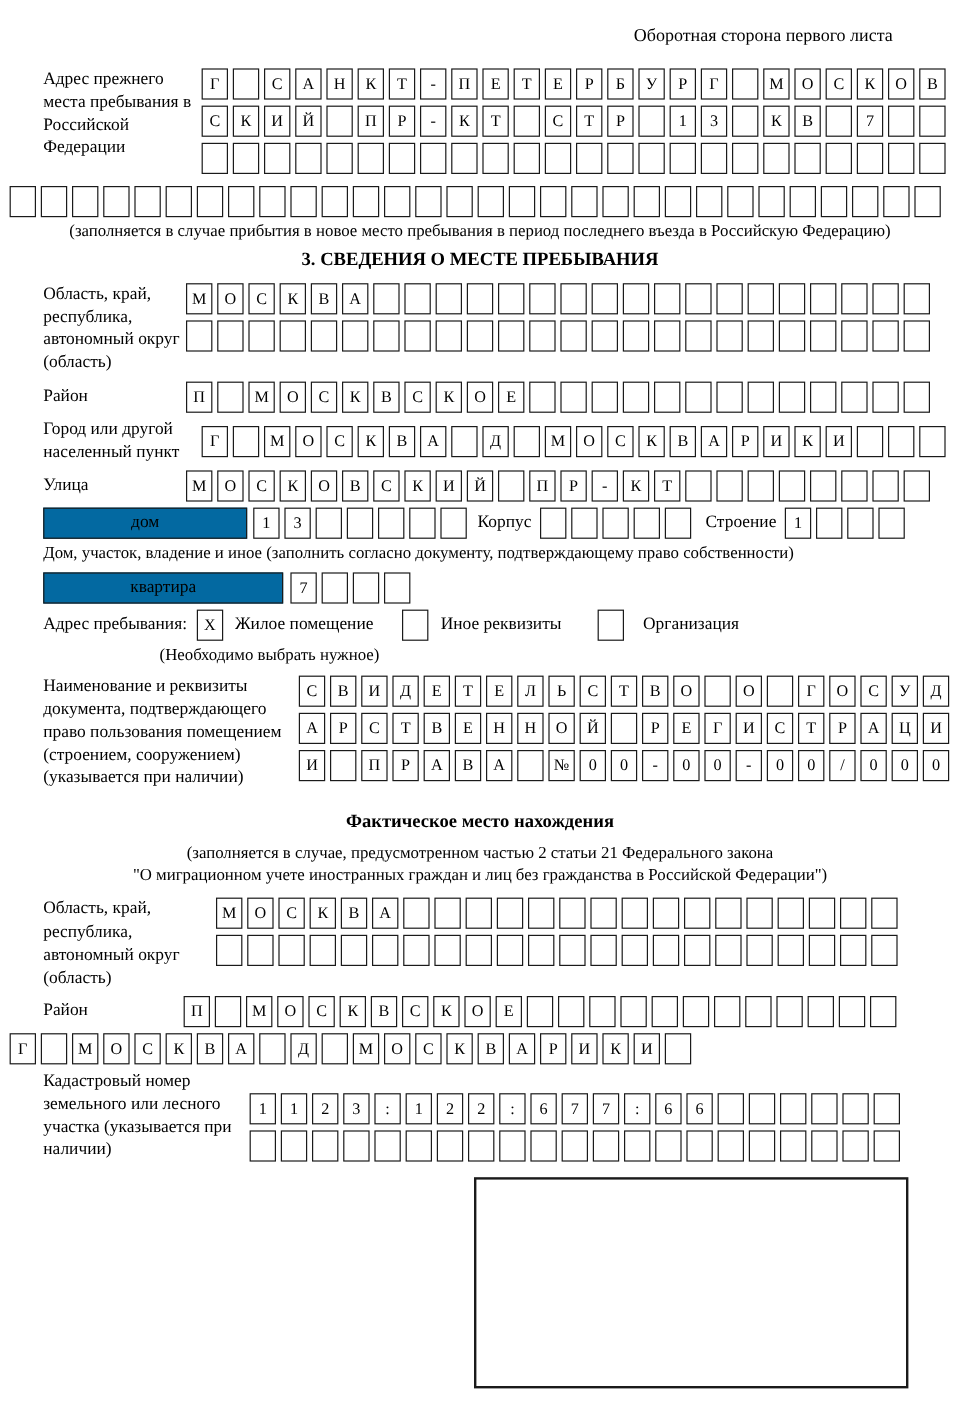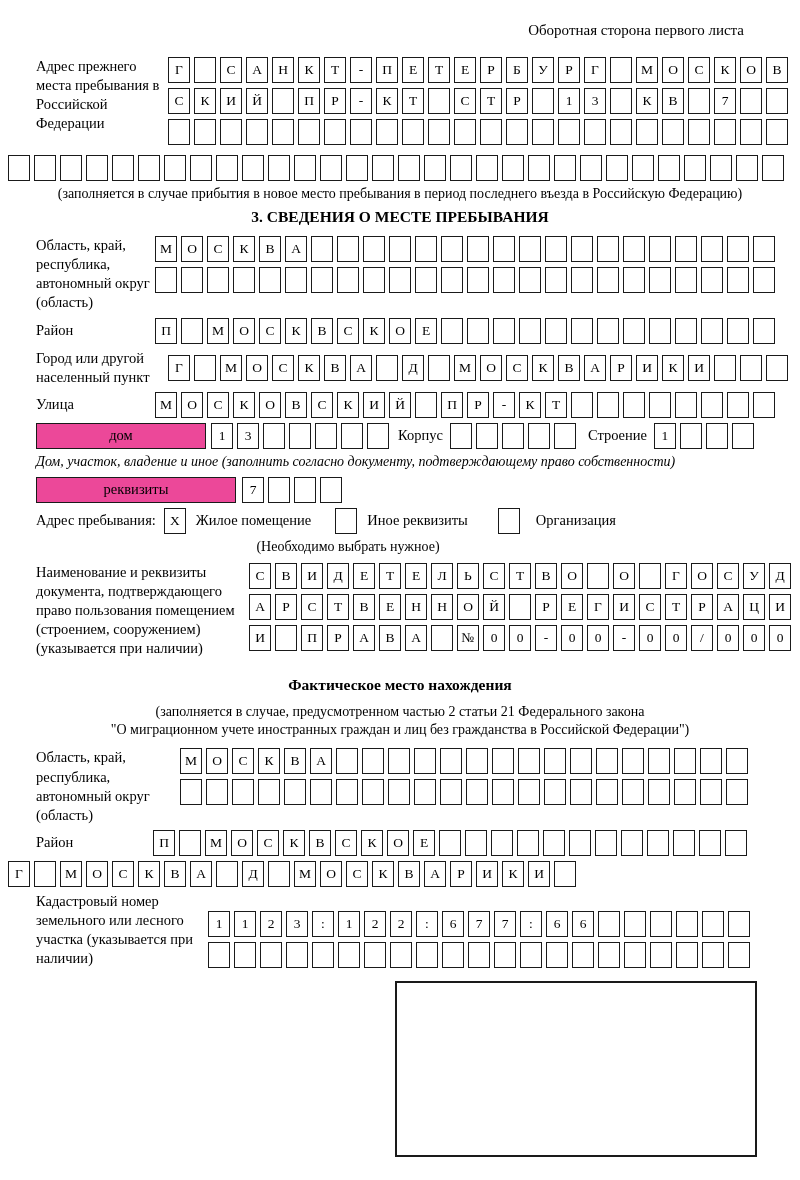--- a/index.html
+++ b/index.html
@@ -8,27 +8,27 @@
   .corner{ text-align:right;font-size:15px;margin:16px 48px 18px 0;}
   .frow{display:flex;align-items:flex-start;margin-bottom:5px;}
   .frow.vcenter{align-items:center;}
   .flabel{font-size:14.5px;line-height:1.32;flex:none;margin-left:28px;}
   .rows{flex:none;}
   .rows .cellrow{margin-bottom:5px;}
   .cellrow{display:flex;gap:4px;flex:none;}
   .cell{flex:none;width:22px;height:26px;border:1.7px solid #1a1a1a;box-sizing:border-box;
         display:flex;align-items:center;justify-content:center;font-size:13.5px;background:#fff;}
   .wbox{border:1.7px solid #1a1a1a;height:26px;box-sizing:border-box;display:flex;
-        align-items:center;justify-content:center;font-size:14.5px;flex:none;background:#ec4899;}
+        align-items:center;justify-content:center;font-size:14.5px;flex:none;background:#0369a1;}
   .inline-label{font-size:14.5px;flex:none;}
   .h{text-align:center;font-weight:bold;font-size:15.5px;margin:4px 0 10px 0;}
   .note-center{text-align:center;font-size:14px;margin:2px 0 6px 0;}
-  .note-left{font-size:14px;margin:1px 0 7px 28px;font-style:italic;}
+  .note-left{font-size:14px;margin:1px 0 7px 28px;}
   .fullrow{margin:0 0 5px 0;}
-  .stay-note{width:430px;margin-left:125px;text-align:center;font-size:14px;margin-top:2px;margin-bottom:8px;}
+  .stay-note{width:430px;margin-left:125px;text-align:left;font-size:14px;margin-top:2px;margin-bottom:8px;}
   .stamp-box{width:362px;height:176px;border:2px solid #1a1a1a;margin-left:387px;margin-top:8px;box-sizing:border-box;}
   .mt18{margin-top:18px;}
 </style>
 </head>
 <body>
 
 <div class="page">
 
   <div class="corner">Оборотная сторона первого листа</div>
 
@@ -322,21 +322,21 @@
     <div class="cellrow">
         <div class="cell">1</div>
         <div class="cell"></div>
         <div class="cell"></div>
         <div class="cell"></div>
       </div>
   </div>
   <div class="note-left">Дом, участок, владение и иное (заполнить согласно документу, подтверждающему право собственности)</div>
 
   <div class="frow vcenter" style="margin-left:28px">
-    <div class="wbox" style="width:200px">реквизиты</div>
+    <div class="wbox" style="width:200px">квартира</div>
     <div class="cellrow" style="margin-left:6px">
         <div class="cell">7</div>
         <div class="cell"></div>
         <div class="cell"></div>
         <div class="cell"></div>
       </div>
   </div>
 
   <div class="frow vcenter">
     <div class="inline-label" style="margin-left:28px">Адрес пребывания:</div>

